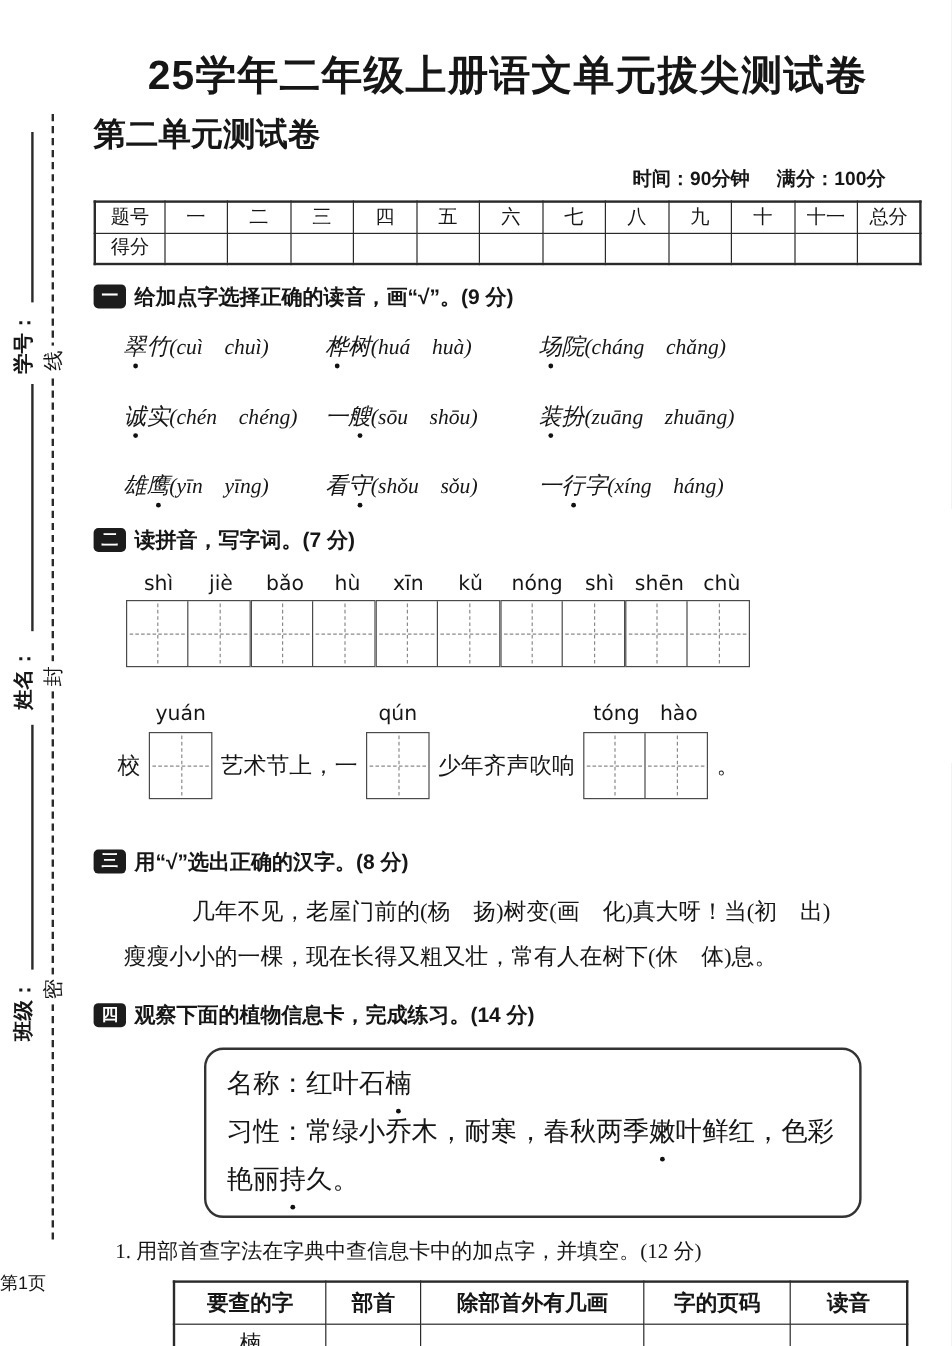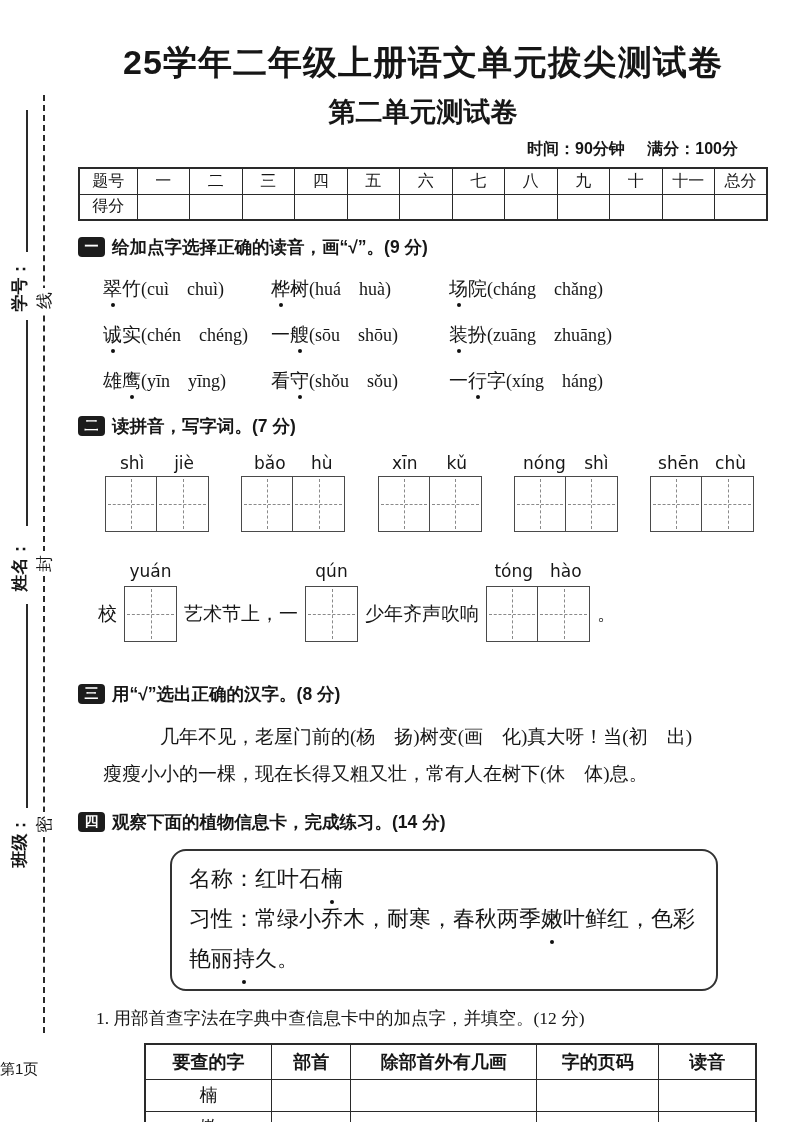--- a/index.html
+++ b/index.html
@@ -25,21 +25,21 @@
     transform:rotate(-90deg); font-size:17px;
   }
 
   
   .main { position:absolute; left:78px; top:40px; width:690px; }
   .title {
     text-align:center; font-size:34px; font-weight:bold; letter-spacing:1px;
     font-family:"Liberation Sans","DejaVu Sans",sans-serif;
   }
   .subtitle {
-    text-align:center; font-size:27px; font-weight:bold; margin-top:8px;
+    font-size:27px; font-weight:bold; margin-top:8px;
     font-family:"Liberation Sans","DejaVu Sans",sans-serif;
   }
   .info-line {
     text-align:right; padding-right:30px; margin-top:9px; font-size:16px; font-weight:bold;
     font-family:"Liberation Sans","DejaVu Sans",sans-serif;
   }
   .info-line span { margin-left:18px; }
 
   
   table.score { width:100%; border-collapse:collapse; margin-top:7px; table-layout:fixed;
@@ -56,26 +56,26 @@
     border-radius:4px; display:flex; align-items:center; justify-content:center;
     font-size:14px; font-weight:bold;
   }
 
   
   .du { position:relative; display:inline-block; }
   .du::after { content:""; position:absolute; left:50%; bottom:-5px; width:4px; height:4px;
     margin-left:-2px; border-radius:50%; background:#111; }
 
   
-  .q1-grid { display:grid; grid-template-columns:168px 178px 1fr; row-gap:20px;
-    margin:17px 0 0 25px; font-size:19px; }
+  .q1-grid { display:grid; grid-template-columns:168px 178px 1fr; row-gap:32px;
+    margin:17px 0 0 25px; font-size:19px;font-style:italic; }
   .q1-item .opts { font-size:18px; }
 
   
-  .py-row { display:flex; justify-content:space-between; margin:15px 14px 0 27px; }
+  .py-row { display:flex; margin:15px 2px 0 27px; }
   .py-labels { display:flex; justify-content:space-around; margin-bottom:3px;
     font-family:"DejaVu Sans","Liberation Sans",sans-serif; font-size:17px; }
   .tzg { display:flex; border:1.7px solid #4a4a4a; background:#fff; }
   .tzg-cell { position:relative; width:51px; height:54px; border-right:1.4px solid #4a4a4a; }
   .tzg-cell:last-child { border-right:none; }
   .tzg-cell::before { content:""; position:absolute; top:2px; bottom:2px; left:50%; border-left:1.2px dashed #8a8a8a; }
   .tzg-cell::after  { content:""; position:absolute; left:2px; right:2px; top:50%; border-top:1.2px dashed #8a8a8a; }
 
   .q2-sentence { display:flex; align-items:center; margin:38px 0 0 20px; font-size:19px; }
   .q2-sentence .sg { position:relative; margin:16px 7px; }

